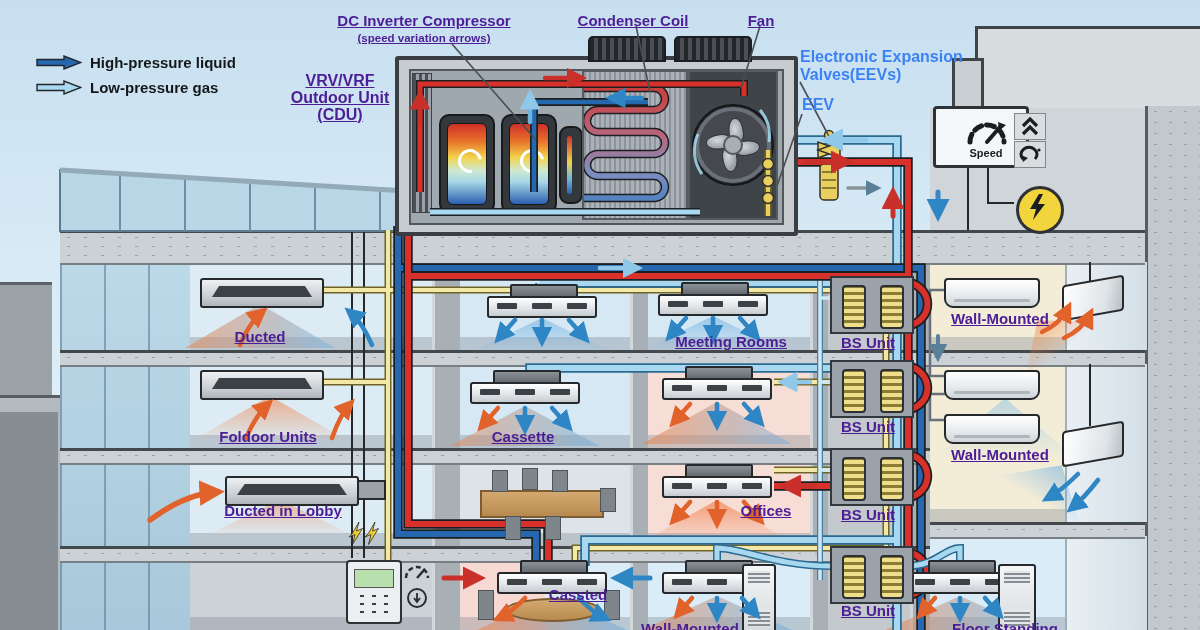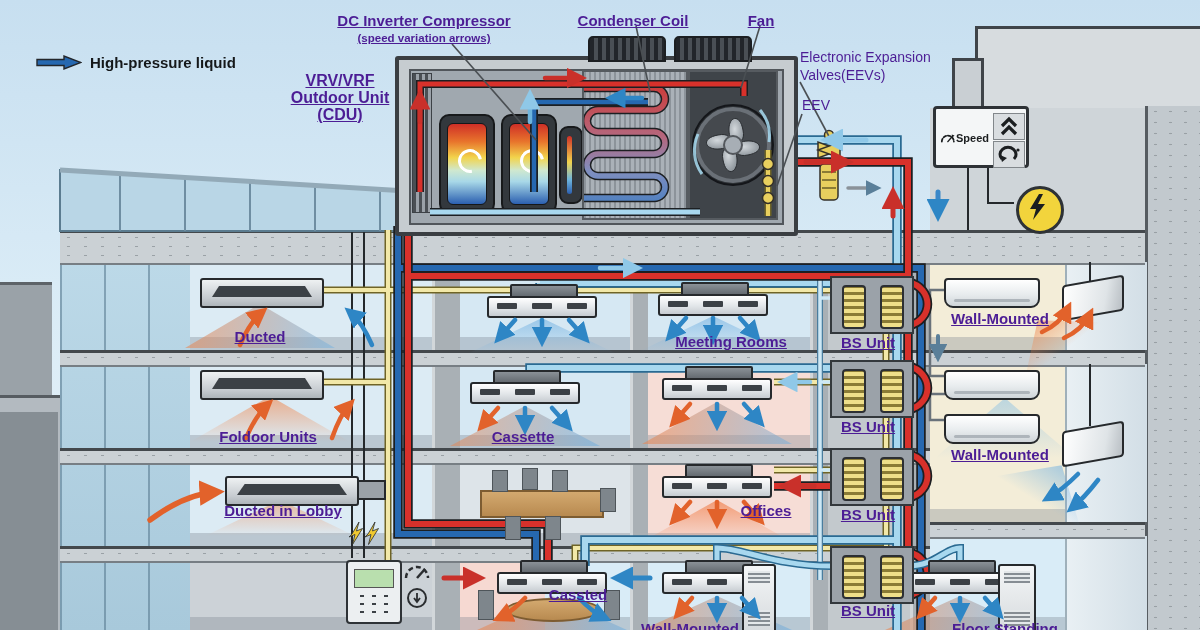--- a/index.html
+++ b/index.html
@@ -2,21 +2,21 @@
 <html><head>
 <meta charset="utf-8">
 <style>
   html,body{margin:0;padding:0;}
   body{width:1200px;height:630px;position:relative;overflow:hidden;
        font-family:"Liberation Sans",sans-serif;background:linear-gradient(180deg,#c7dff0 0%,#d9ebf6 45%,#eaf4fa 100%);}
   .abs{position:absolute;}
   
   .lbl{position:absolute;font-weight:bold;font-size:15px;color:#4c1d95;white-space:nowrap;
        transform:translateX(-50%);z-index:40;line-height:17px;text-decoration:underline;}
-  .lbl-l{position:absolute;font-weight:normal;font-size:14px;color:#4c1d95;white-space:nowrap;z-index:40;line-height:18px;}
+  .lbl-l{position:absolute;font-weight:bold;font-size:16px;color:#3b82f6;white-space:nowrap;z-index:40;line-height:18px;}
   .sub{font-weight:bold;font-size:11.5px;}
   .legend{position:absolute;left:36px;top:50px;z-index:40;}
   .legend .row{display:flex;align-items:center;height:25px;}
   .legend .row span{font-weight:bold;font-size:15px;color:#15181a;margin-left:8px;}
   
   .slab{position:absolute;background:#cbd1d5;border-top:3px solid #43484c;border-bottom:2px solid #777e84;
         background-image:radial-gradient(#9aa1a6 1px,transparent 1.4px);background-size:17px 9px;z-index:5;}
   .room{position:absolute;z-index:2;box-shadow:inset 0 -13px 0 rgba(118,128,140,.33);}
   .pillar{position:absolute;background:linear-gradient(90deg,#d2d7da 0 3px,#a9b0b5 3px);z-index:4;}
   .facade{position:absolute;left:60px;top:262px;width:130px;height:368px;z-index:3;
@@ -66,21 +66,21 @@
        background:linear-gradient(180deg,#cf2f27,#f2d44c 45%,#6fb6dd 75%,#2b5fb0);}
   .coilbox{position:absolute;left:183px;top:10px;width:102px;height:146px;border:2px solid #565b60;
        background:repeating-linear-gradient(90deg,#8c939a 0 2px,#aab1b8 2px 5px);}
   .fanbox{position:absolute;left:289px;top:10px;width:86px;height:146px;background:#3f4449;border:2px solid #565b60;}
   .vent{position:absolute;height:22px;background:repeating-linear-gradient(90deg,#22252a 0 4px,#4a4f55 4px 8px);
        border:2px solid #1c1f22;border-radius:5px 5px 0 0;z-index:26;}
   .leg{position:absolute;height:6px;background:#3c4146;z-index:24;}
   
   .speedbox{position:absolute;left:933px;top:106px;width:96px;height:62px;background:#f4f6f7;border:3px solid #2e3236;
        border-radius:4px;z-index:27;display:flex;padding:3px;box-sizing:border-box;}
-  .speedbox .gcell{width:50px;display:flex;align-items:center;}
+  .speedbox .gcell{width:50px;display:flex;flex-direction:column;align-items:center;margin-left:23px;}
   .speedbox .gcell span{font-size:11px;font-weight:bold;color:#1a1d1f;margin-top:1px;}
   .icell{width:30px;height:25px;background:#d9dde0;border:1px solid #82878b;margin:1px 0 0 4px;}
   .bolt-circle{position:absolute;left:1016px;top:186px;width:42px;height:42px;background:#f2d43c;border:3px solid #2e3236;
        border-radius:50%;z-index:27;}
   .thermo{position:absolute;left:346px;top:560px;width:52px;height:60px;background:#eceff1;border:2px solid #2e3236;
        border-radius:4px;z-index:25;}
   .thermo .scr{position:absolute;left:6px;top:7px;width:38px;height:17px;background:#b9dfae;border:1px solid #555;}
   .thermo .keys{position:absolute;left:8px;top:30px;width:36px;height:24px;
        background:radial-gradient(#3c4146 1.8px,transparent 2px);background-size:12px 8px;}
   
@@ -583,20 +583,26 @@
   </g>
 </svg>
 
 <div class="legend">
   <div class="row">
     <svg width="46" height="15" viewBox="0 0 46 15" style="position:static">
       <path d="M1,4.5 H28 V1 L45,7.5 L28,14 V10.5 H1 Z" fill="#2668b0" stroke="#23262a" stroke-width="1.4"></path>
       </svg>
     <span>High-pressure liquid</span>
   </div>
+  <div class="row">
+    <svg width="46" height="15" viewBox="0 0 46 15" style="position:static">
+      <path d="M1,4.5 H28 V1 L45,7.5 L28,14 V10.5 H1 Z" fill="#aad9f0" stroke="#23262a" stroke-width="1.4"></path>
+      </svg>
+    <span>Low-pressure gas</span>
+  </div>
 </div>
 
 <div class="lbl" style="left:340px;top:72px;font-size:16px;text-align:center;">
   <div>VRV/VRF</div>
     <div>Outdoor Unit</div>
     <div>(CDU)</div>
 </div>
 <div class="lbl" style="left:424px;top:12px;">DC Inverter Compressor</div>
 <div class="lbl sub" style="left:424px;top:30px;">(speed variation arrows)</div>
 <div class="lbl" style="left:633px;top:12px;">Condenser Coil</div>

